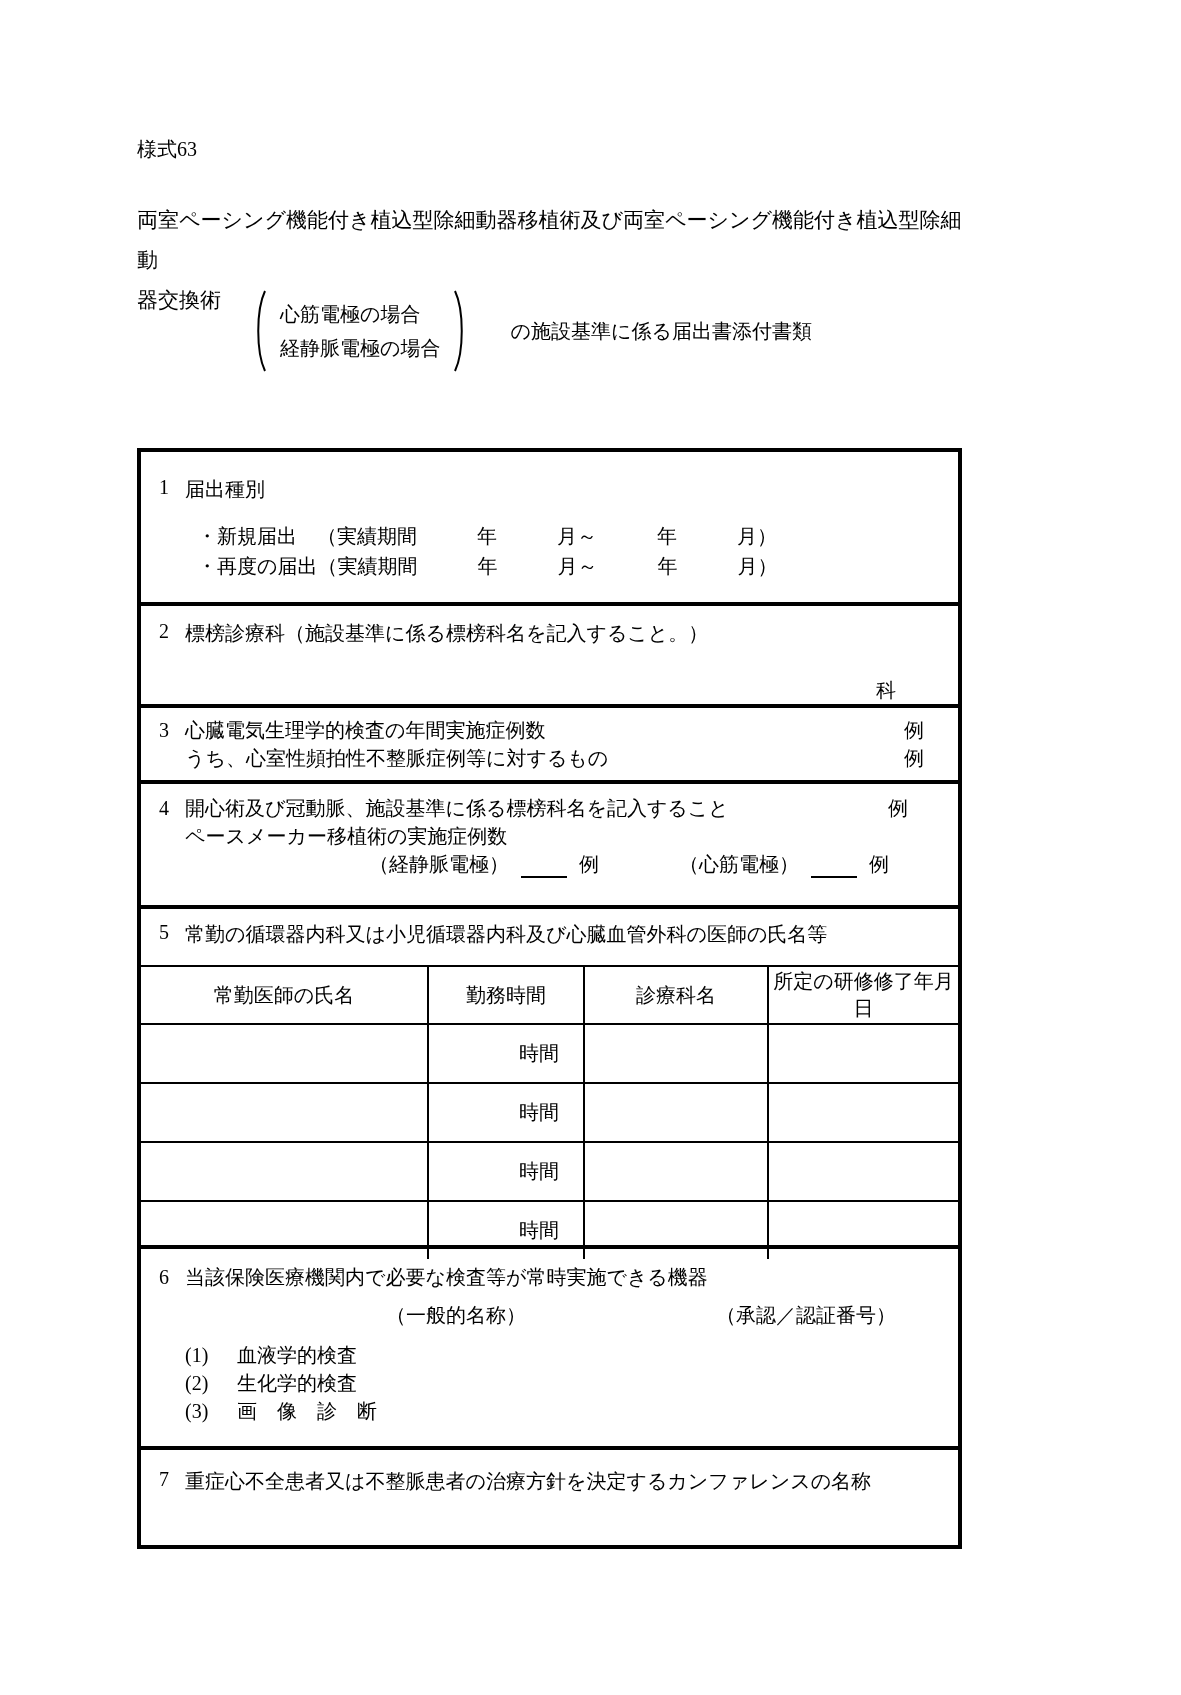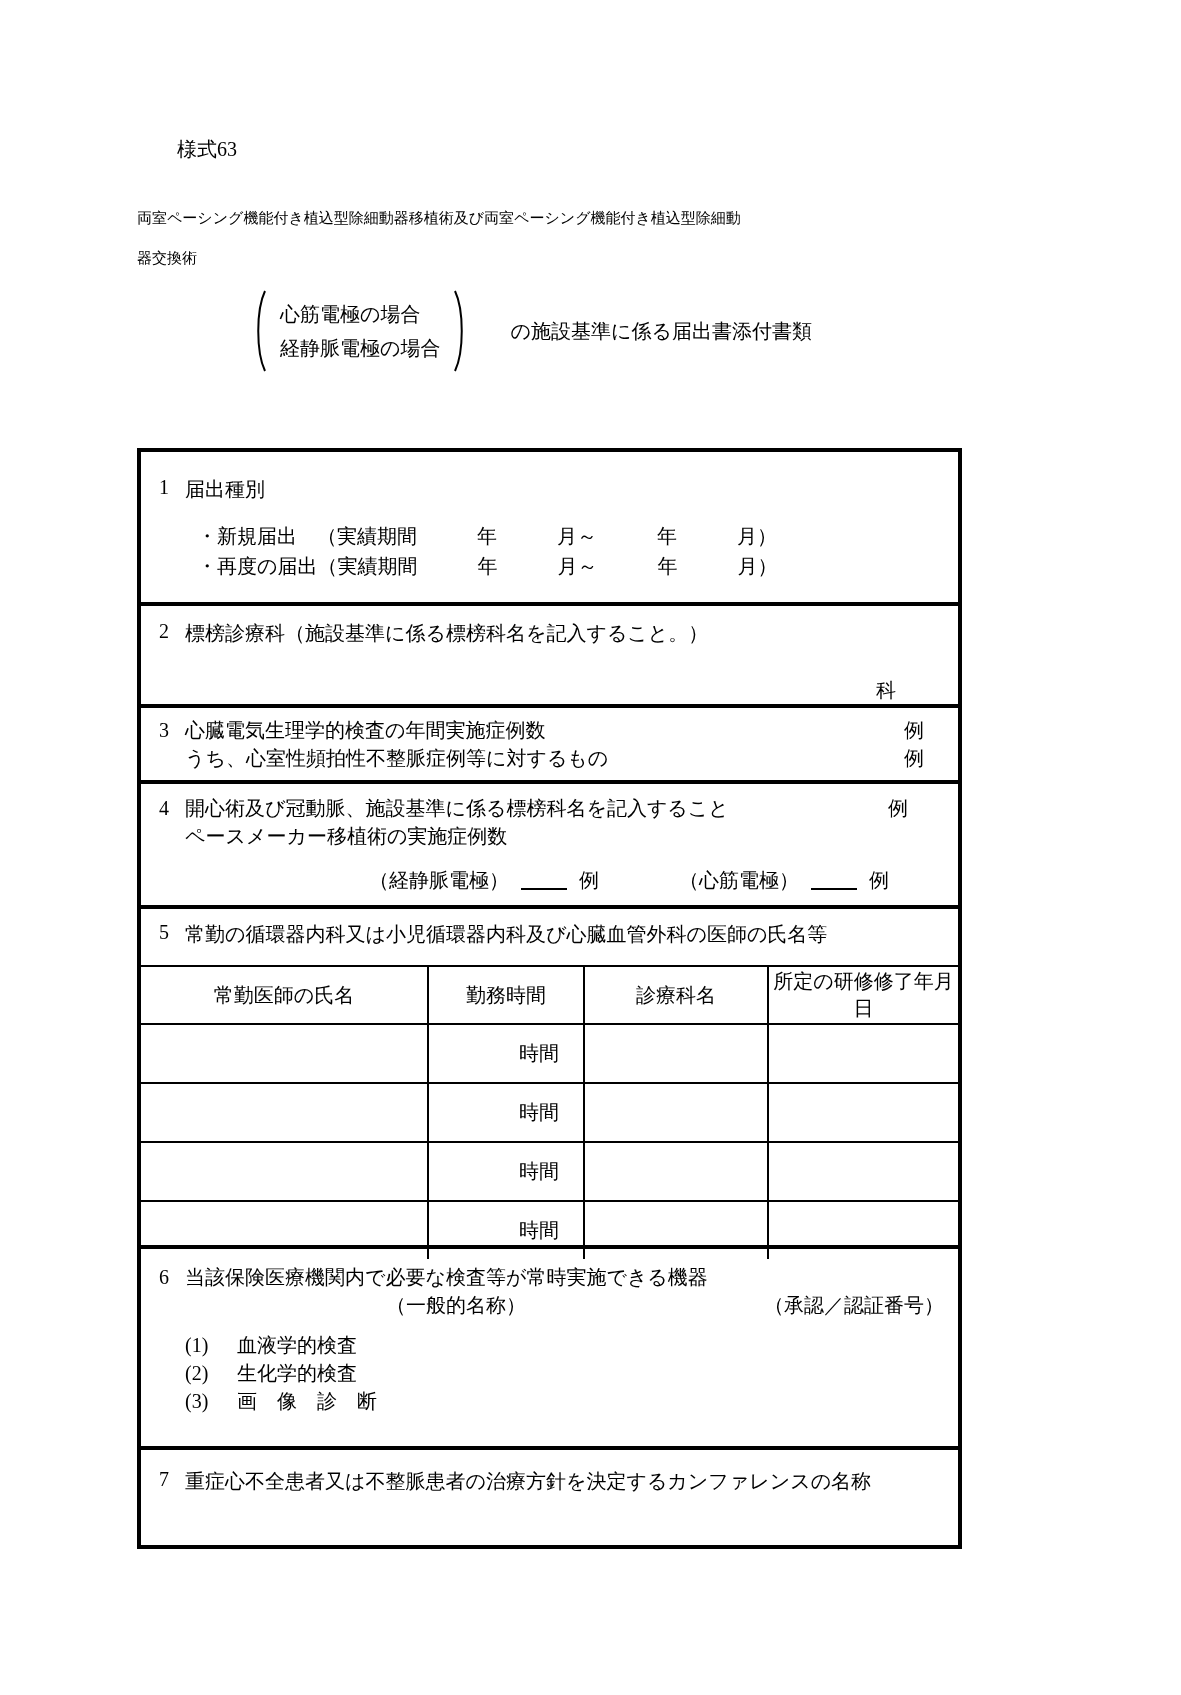--- a/index.html
+++ b/index.html
@@ -7,22 +7,22 @@
     position:relative;
     width:1181px;height:1695px;
     background:#ffffff;
     font-family:"Liberation Serif","DejaVu Serif",serif;
     color:#000;
     font-size:20px;
     overflow:hidden;
   }
   .t{white-space:pre-wrap;}
   
-  .form-number{position:absolute;left:137px;top:136px;margin-left:40px;}
-  .doc-title{position:absolute;left:137px;top:200px;width:840px;line-height:40px;font-size:15px;font-family:Liberation Mono, monospace;}
+  .form-number{position:absolute;left:137px;top:136px;}
+  .doc-title{position:absolute;left:137px;top:200px;width:840px;line-height:40px;font-size:21px;}
   .doc-title span{display:block;}
   .bracket-row{position:absolute;left:252px;top:288px;display:flex;align-items:center;}
   .bracket-group{display:flex;align-items:center;}
   .bracket-lines{display:flex;flex-direction:column;justify-content:flex-start;padding:0 12px;line-height:34px;}
   .bracket-suffix{margin-left:42px;}
   .note{position:absolute;top:400px;right:224px;}
   
   .main-box{
     position:absolute;left:137px;top:448px;width:825px;height:1101px;
     border:4px solid #000;box-sizing:border-box;
@@ -37,35 +37,35 @@
   .s1 .bullets{margin-top:18px;margin-left:56px;line-height:30px;}
   .s1 .bullets div{white-space:pre-wrap;}
   .s2{height:102px;padding-top:14px;}
   .s2 .unit-row{margin-top:30px;text-align:right;padding-right:62px;}
   .s3{height:76px;padding-top:8px;line-height:28px;}
   .s3 .u{padding-right:34px;}
   .s3 .indent{padding-left:44px;}
   .s4{height:125px;padding-top:10px;line-height:28px;}
   .s4 .u1{padding-right:50px;}
   .s4 .indent{padding-left:44px;}
-  .s4 .line3{padding-left:228px;display:flex;align-items:center;margin-top:16px;}
+  .s4 .line3{padding-left:228px;display:flex;align-items:flex-end;}
   .blank{display:inline-block;width:46px;border-bottom:2px solid #000;height:18px;margin:0 12px;}
   .sp80{display:inline-block;width:80px;}
   .s5{height:340px;padding-top:12px;}
   .s5 table{border-collapse:collapse;width:100%;margin-top:17px;table-layout:fixed;}
   .s5 table{border-top:2px solid #000;}
   .s5 th,.s5 td{border:2px solid #000;font-weight:normal;font-size:20px;}
   .s5 th{height:50px;text-align:center;vertical-align:middle;}
   .s5 td{height:55px;vertical-align:middle;}
   .s5 th:first-child,.s5 td:first-child{border-left:none;}
   .s5 th:last-child,.s5 td:last-child{border-right:none;border-radius:8px;}
   .s5 tr:last-child td{border-bottom:none;}
   .s5 .hours{text-align:right;padding-right:24px;}
   .s6{height:201px;padding-top:14px;line-height:28px;}
-  .s6 .col-labels{display:flex;gap:48px;}
+  .s6 .col-labels{display:flex;margin-top:10px;}
   .s6 .cl1{margin-left:245px;}
   .s6 .cl2{margin-left:190px;}
   .s6 .items{margin-top:12px;}
   .s6 .item{display:flex;padding-left:44px;}
   .s6 .item-no{width:52px;flex:0 0 52px;}
   .s7{height:97px;padding-top:18px;}
 </style>
 </head>
 <body>
 

